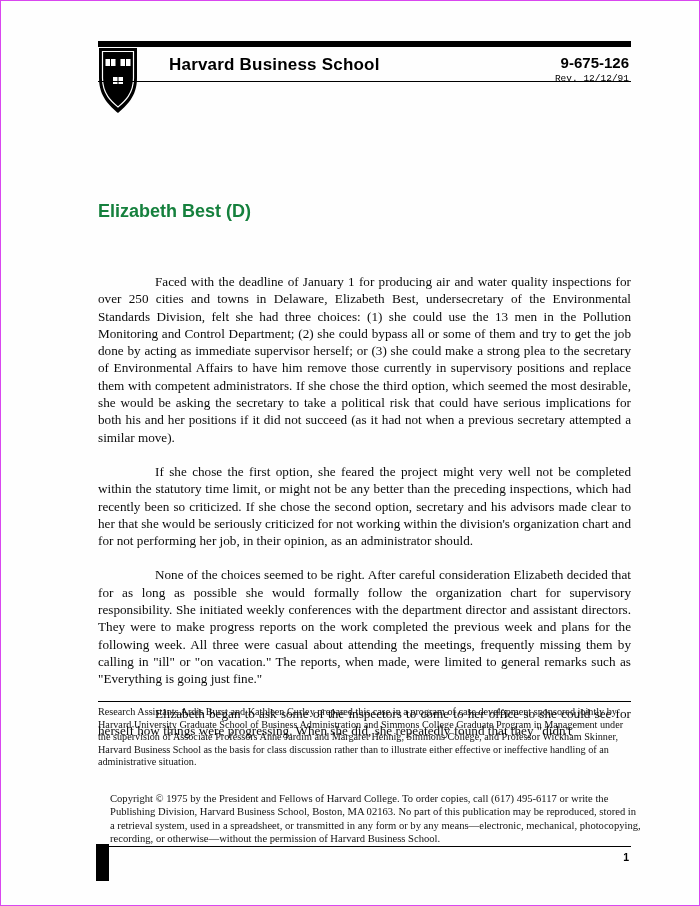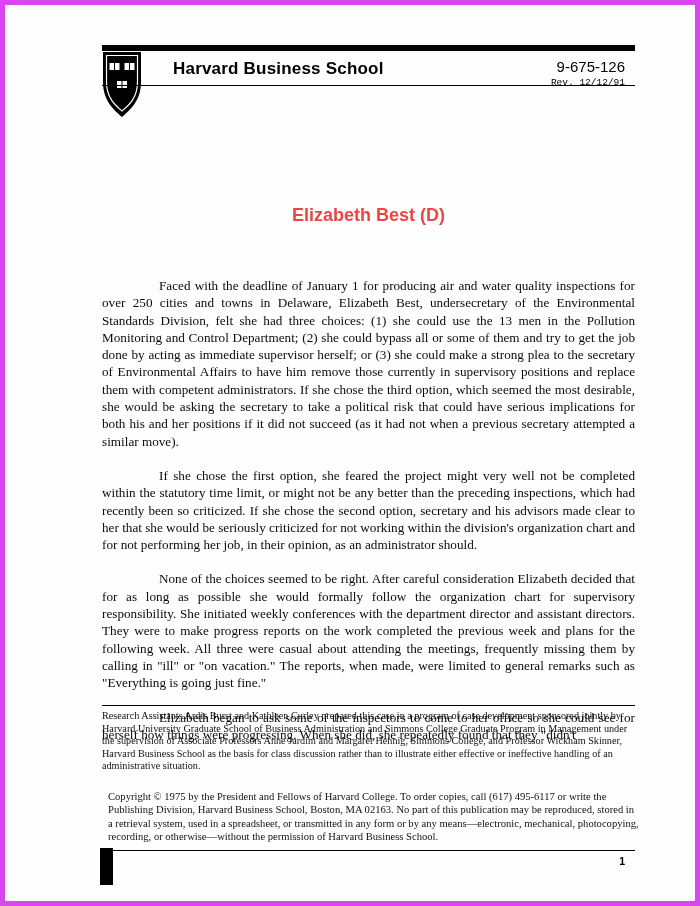--- a/index.html
+++ b/index.html
@@ -13,21 +13,21 @@
     position: relative;
     font-family: "Liberation Serif", serif;
     color: #111;
   }
   .page {
     position: absolute;
     left: 0; top: 0;
     width: 700px; height: 906px;
     background: #fefefe;
     box-sizing: border-box;
-    border: 5px solid #d946ef;
+    border: 1px solid #d946ef;
     overflow: hidden;
   }
   
   .top-rule {
     position: absolute;
     left: 97px; top: 40px;
     width: 533px; height: 6px;
     background: #000;
   }
   .shield {
@@ -41,21 +41,21 @@
     font-family: "Liberation Sans", sans-serif;
     font-weight: bold;
     font-size: 17px;
     letter-spacing: 0.2px;
     color: #000;
   }
   .case-number {
     position: absolute;
     right: 70px; top: 53px;
     font-family: "Liberation Sans", sans-serif;
-    font-weight: normal;
+    font-weight: bold;
     font-size: 15px;
     color: #000;
   }
   .revision {
     position: absolute;
     right: 70px; top: 72px;
     font-size: 9.5px;
     color: #000;
     font-family: Liberation Mono, monospace;
   }
@@ -64,25 +64,24 @@
     left: 97px; top: 80px;
     width: 533px; height: 1px;
     background: #000;
   }
   
   .title {
     position: absolute;
     left: 97px; top: 200px;
     width: 533px;
     margin: 0;
-    text-align: center;
     font-family: "Liberation Sans", sans-serif;
     font-weight: bold;
     font-size: 18px;
-    color: #ef4444;
+    color: #15803d;
   }
   
   .body-text {
     position: absolute;
     left: 97px; top: 272px;
     width: 533px;
     font-size: 13.2px;
     line-height: 17.3px;
     text-align: justify;
     color: #0a0a0a;
@@ -105,21 +104,21 @@
     margin: 0;
     font-size: 10.2px;
     line-height: 12.6px;
     text-align: left;
     color: #111;
   }
   .copyright {
     position: absolute;
     left: 97px; top: 779px;
     width: 533px;
-    margin: 6px;
+    margin: 12px;
     font-size: 10.6px;
     line-height: 13.4px;
     text-align: left;
     color: #111;
   }
   
   .bottom-rule {
     position: absolute;
     left: 97px; top: 845px;
     width: 533px; height: 1px;

